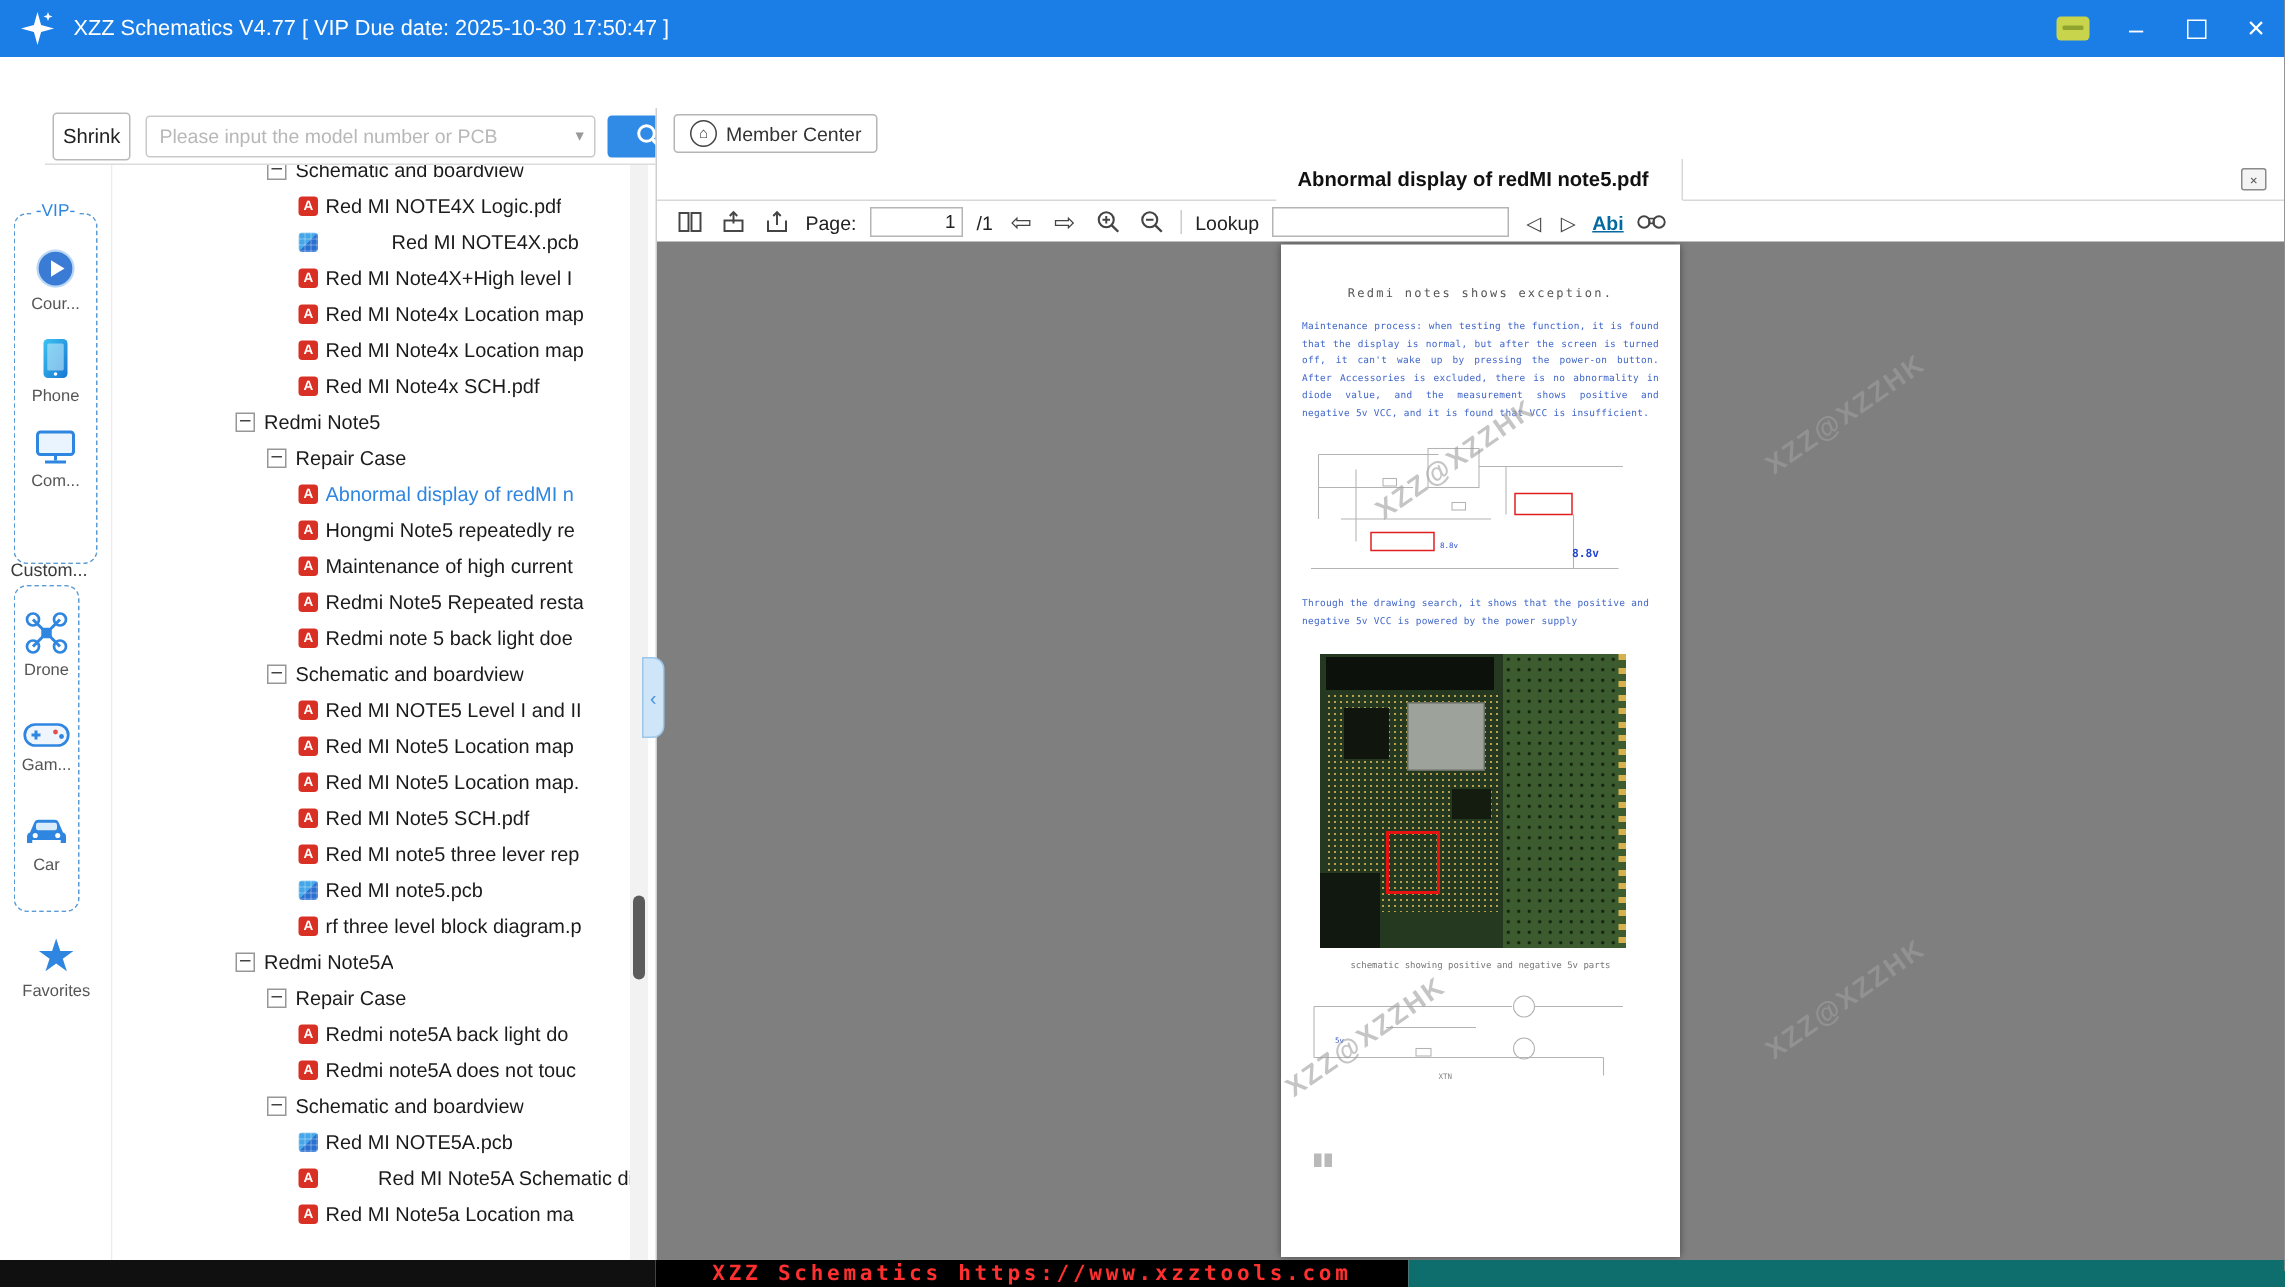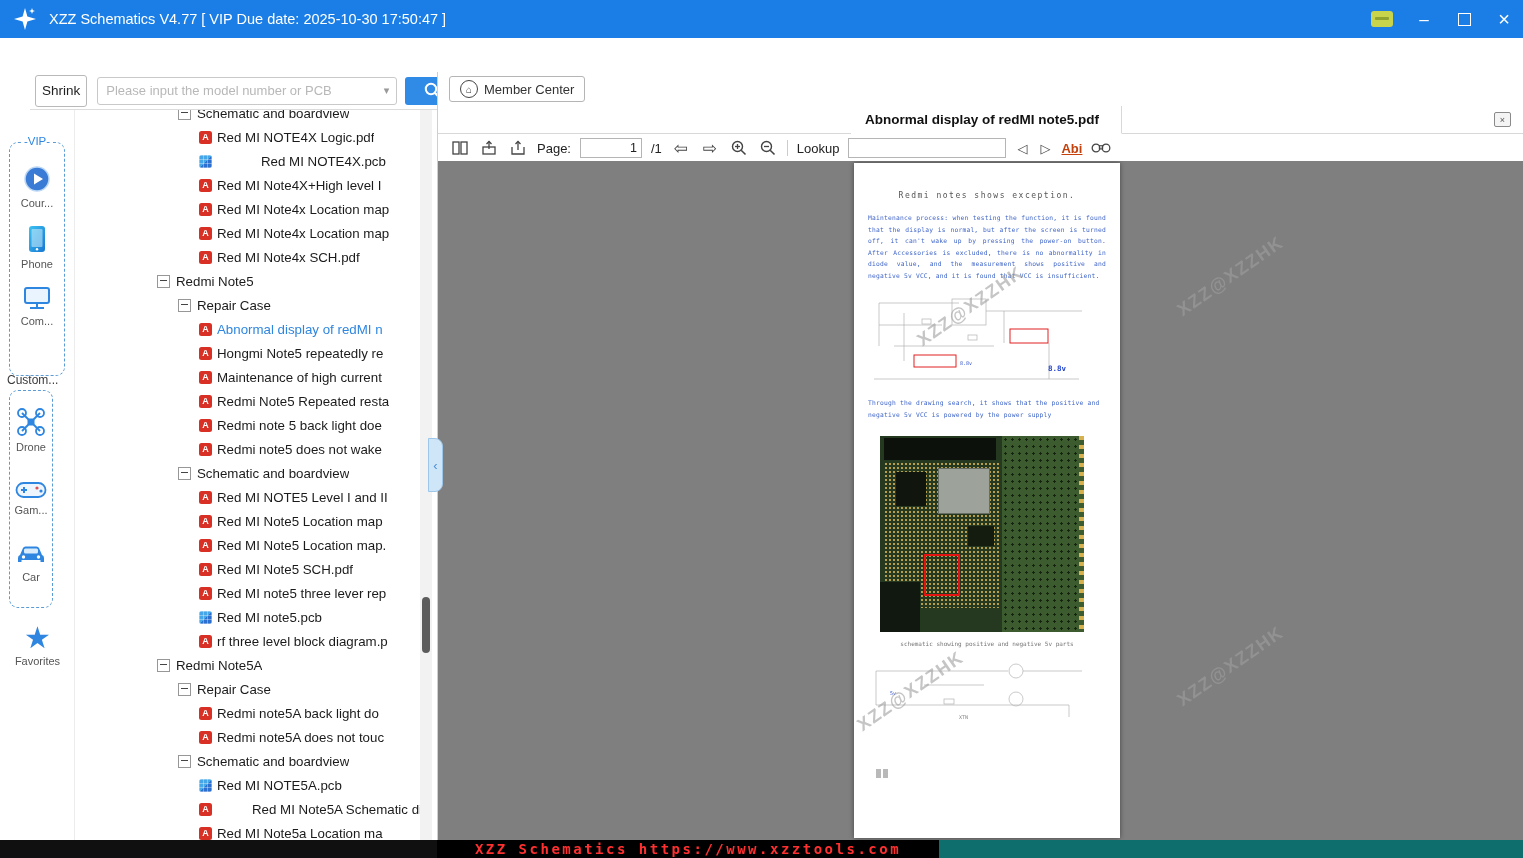--- a/index.html
+++ b/index.html
@@ -89,21 +89,21 @@
 
   .pdf-toolbar{height:28px;display:flex;align-items:center;gap:9px;padding-left:12px;
                border-bottom:1px solid #d0d0d0;font-size:13px;color:#222;}
   .tb-ic{display:flex;align-items:center;justify-content:center;width:20px;height:20px;color:#444;}
   .tb-ic.arrow{font-size:17px;}
   .tb-ic.tri{font-size:13px;width:14px;}
   .page-input{width:52px;height:18px;border:1px solid #b5b5b5;font-size:12.5px;text-align:right;
               padding:0 4px;font-family:"Liberation Sans",sans-serif;color:#222;}
   .lookup-input{width:148px;height:18px;border:1px solid #b5b5b5;font-size:12.5px;padding:0 4px;
                 font-family:"Liberation Sans",sans-serif;}
-  .abi{font-size:13px;font-weight:bold;color:#c2410c;text-decoration:underline;}
+  .abi{font-size:13px;font-weight:bold;color:#0369a1;text-decoration:underline;}
   .vsep{width:1px;height:16px;background:#ccc;}
 
   
   .viewer{position:absolute;left:0;top:89px;width:1086px;height:679px;background:#7f7f7f;overflow:hidden;}
   .page{position:absolute;left:416px;top:2px;width:266px;height:675px;background:#fff;
         box-shadow:0 0 5px rgba(0,0,0,.45);}
   .doc-title{margin:28px 0 0;text-align:center;font-family:"DejaVu Sans Mono",monospace;
              font-size:8px;letter-spacing:1.5px;color:#555;}
   .doc-p{margin:12px 14px 0;font-family:"DejaVu Sans Mono",monospace;font-size:6.3px;
          line-height:11.5px;color:#4066c9;text-align:justify;letter-spacing:.2px;}
@@ -346,25 +346,20 @@
         <div class="tree-row t-pdf" style="padding-left: 124px;">
 
           <span class="ticon"></span>
           <span class="tlabel">Redmi Note5 Repeated resta</span>
         </div>
         <div class="tree-row t-pdf" style="padding-left: 124px;">
 
           <span class="ticon"></span>
           <span class="tlabel">Redmi note 5 back light doe</span>
         </div>
-        <div class="tree-row t-pdf" style="padding-left: 124px;">
-
-          <span class="ticon"></span>
-          <span class="tlabel">Redmi note5 does not wake</span>
-        </div>
         <div class="tree-row t-folder" style="padding-left: 103px;">
           <span class="tw"></span>
 
           <span class="tlabel">Schematic and boardview</span>
         </div>
         <div class="tree-row t-pdf" style="padding-left: 124px;">
 
           <span class="ticon"></span>
           <span class="tlabel">Red MI NOTE5 Level I and II</span>
         </div>

